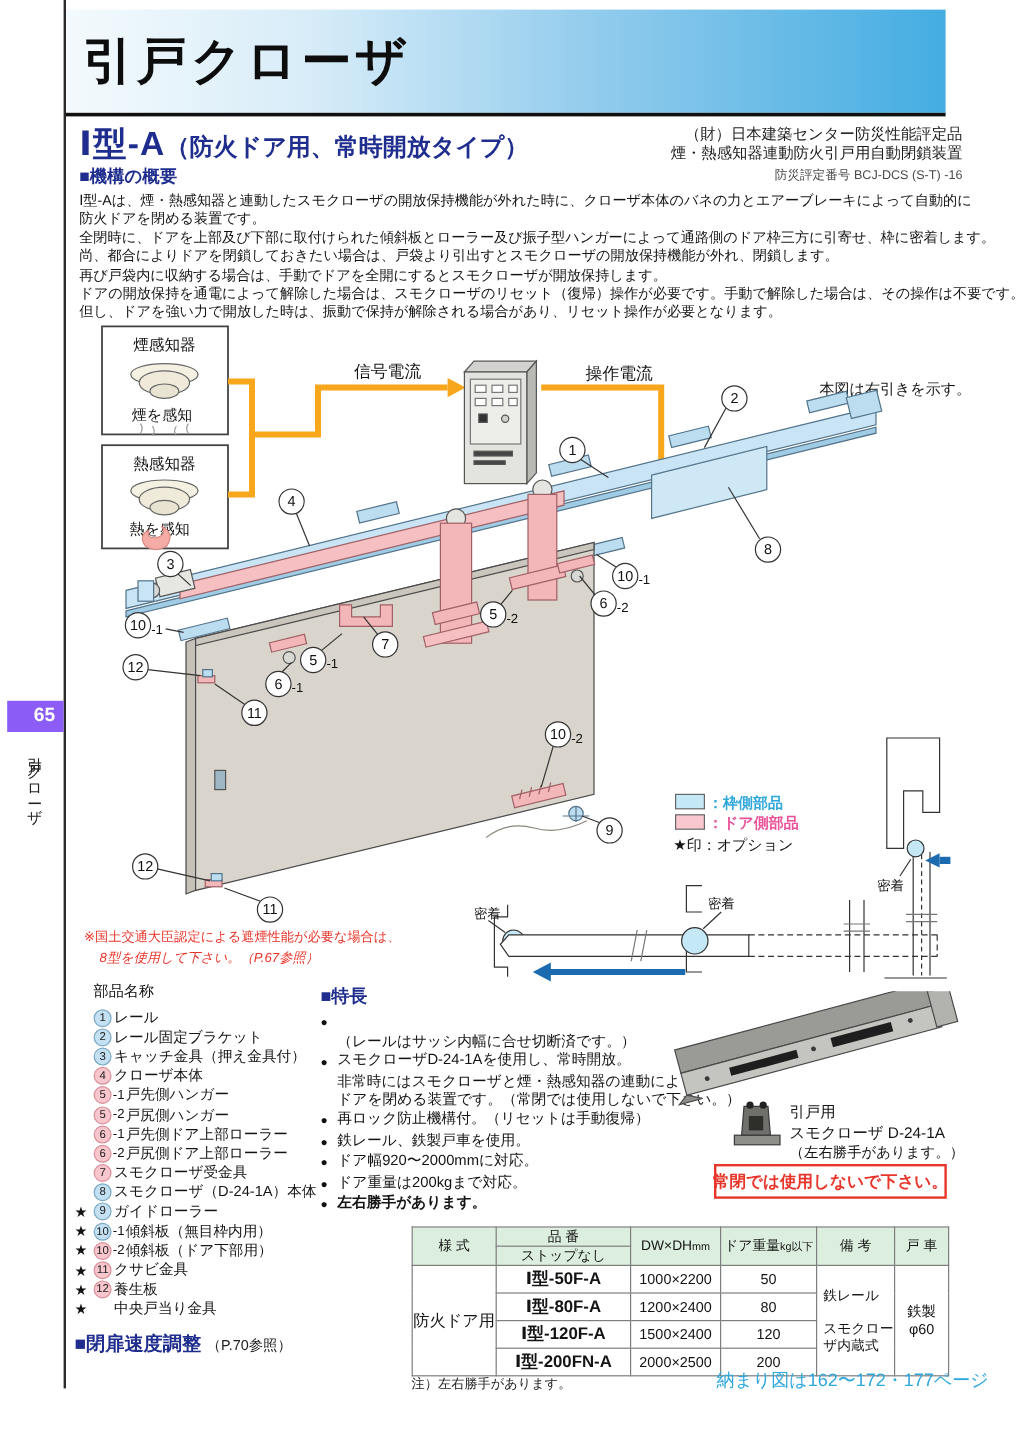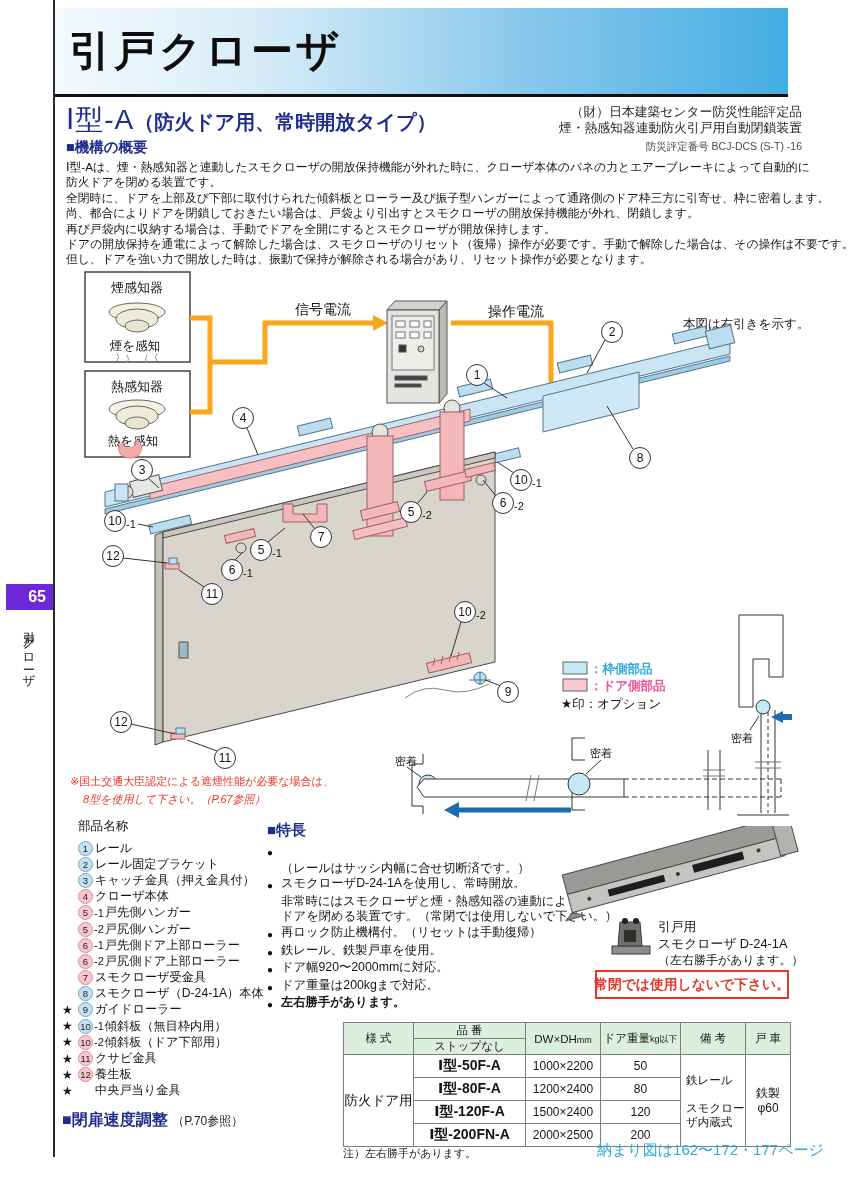--- a/index.html
+++ b/index.html
@@ -4,31 +4,31 @@
 <style>
   html,body{margin:0;padding:0;}
   body{
     width:848px;height:1200px;position:relative;background:#ffffff;
     font-family:"Liberation Sans","DejaVu Sans",sans-serif;color:#1a1a1a;
     overflow:hidden;
   }
   .abs{position:absolute;}
   
   .vrule{left:53px;top:0;width:2px;height:1157px;background:#2a2a2a;}
-  .page-num{left:6px;top:584px;width:47px;height:26px;background:#6d28d9;color:#fff;
+  .page-num{left:6px;top:584px;width:47px;height:26px;background:#8b5cf6;color:#fff;
     font-size:16px;font-weight:bold;line-height:26px;text-align:right;padding-right:7px;box-sizing:border-box;}
   .side-label{left:20px;top:622px;writing-mode:vertical-rl;font-size:12.5px;color:#222;letter-spacing:3px;}
   
   .band{left:55px;top:8px;width:733px;height:86px;
     background:linear-gradient(90deg,#f4fafd 0%,#d7ecf8 28%,#8ecaec 62%,#44ade2 100%);
     border-bottom:3px solid #101010;display:flex;align-items:center;}
   .band-title{font-size:42px;font-weight:bold;color:#0d0d0d;letter-spacing:3px;padding-left:14px;}
   
   .model-row{left:66px;top:101px;display:flex;align-items:baseline;white-space:nowrap;}
-  .model-name{font-size:28px;font-weight:normal;color:#1f2e8e;letter-spacing:1px;}
+  .model-name{font-size:28px;font-weight:bold;color:#1f2e8e;letter-spacing:1px;}
   .model-suffix{font-size:20px;font-weight:bold;color:#1f2e8e;}
   .cert{left:460px;top:104px;width:342px;text-align:right;line-height:16px;}
   .cert .c1{font-size:12.8px;color:#1c1c1c;}
   .cert .c3{font-size:10.5px;color:#4a4a4a;margin-top:2px;text-align:right;}
   .sec-head{font-size:14.5px;font-weight:bold;color:#1f2e8e;}
   .mech-head{left:66px;top:138px;}
   .mech-text{left:66px;top:160px;width:782px;font-size:11.8px;line-height:15.4px;color:#141414;}
   .mech-text div{white-space:nowrap;}
   
   .diagram{left:55px;top:270px;}

